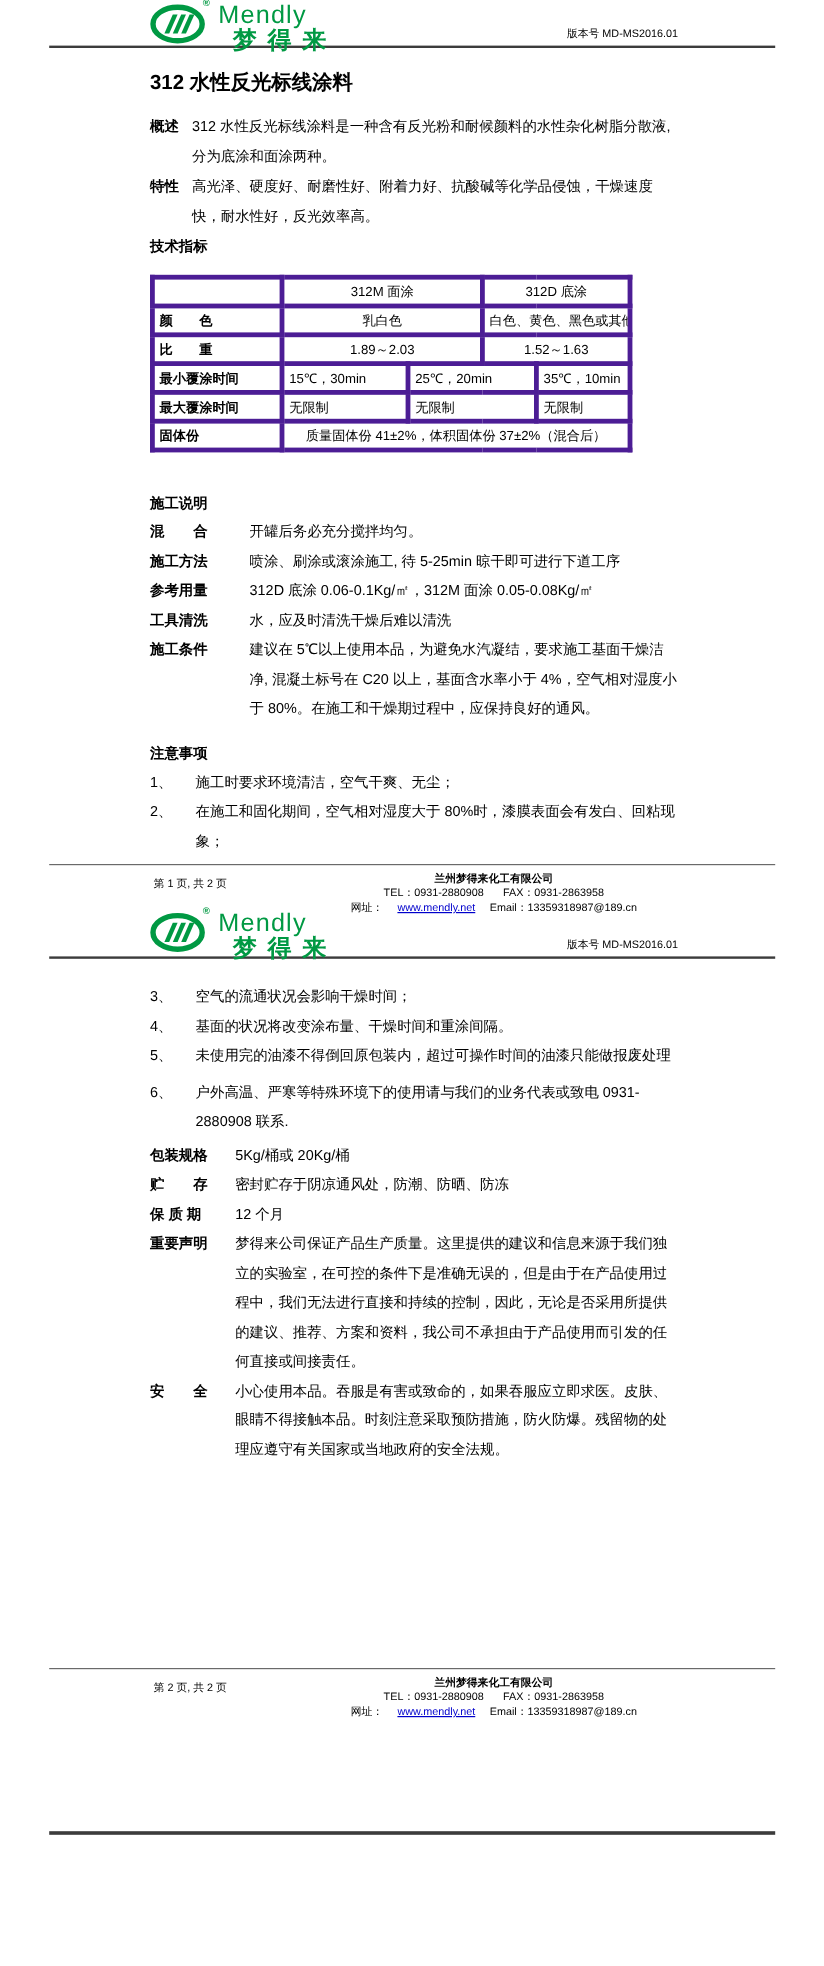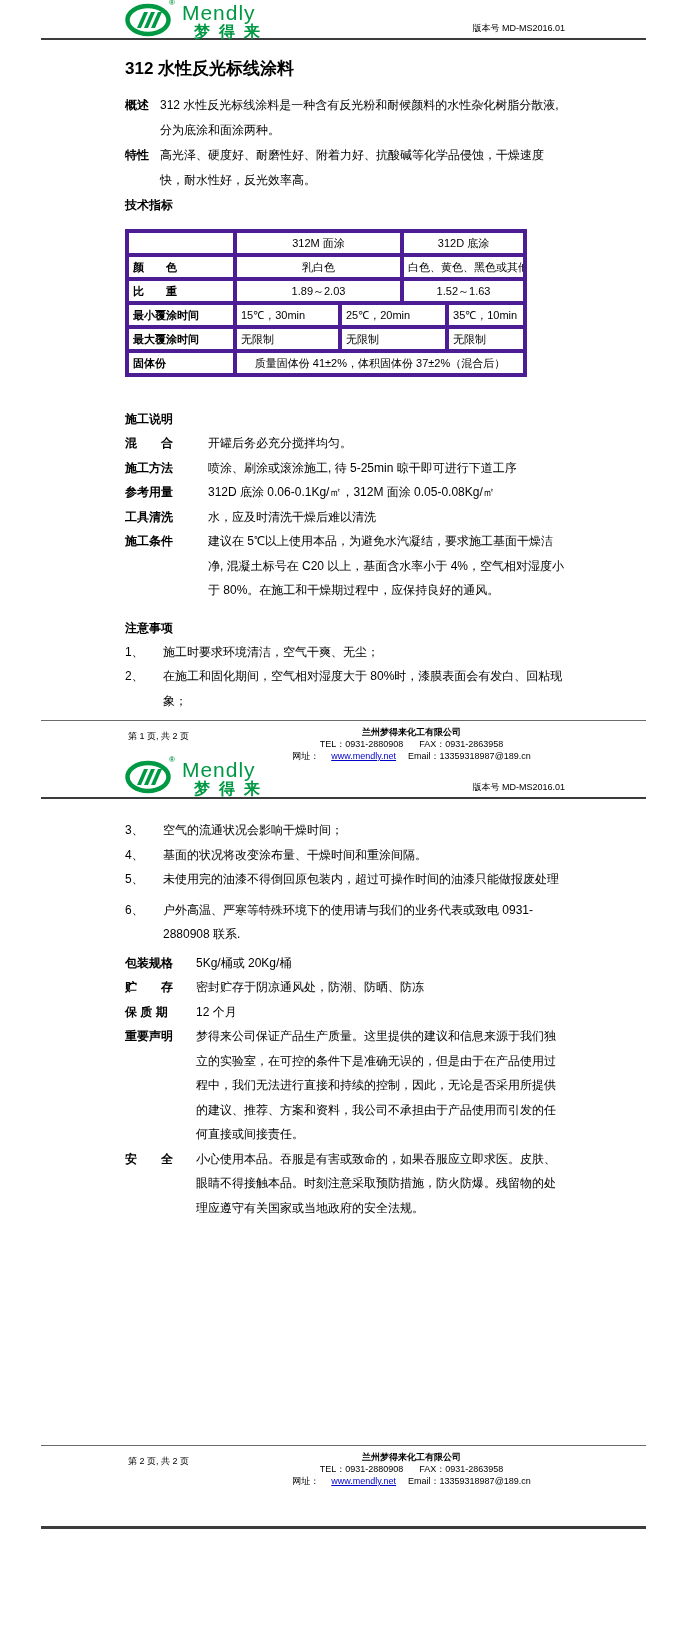--- a/index.html
+++ b/index.html
@@ -11,21 +11,21 @@
     font-size: 12px;
   }
   .abs { position: absolute; left: 0; right: 0; }
 
   
   .hdr-row { display: flex; align-items: flex-start; padding: 2px 122px 0 125px; height: 38px; }
   .logo { display: flex; align-items: flex-start; position: relative; }
   .logo-emblem { flex: 0 0 auto; margin-top: 1px; }
   .logo-texts { margin-left: 5px; line-height: 1; }
   .brand-en { color: var(--brand); font-weight: normal; font-size: 21px; letter-spacing: 1px; font-family: "Liberation Sans", sans-serif; }
-  .brand-cn { color: var(--brand); font-weight: bold; font-size: 16px; letter-spacing: 9px; margin: 1px 0 4px 12px; }
+  .brand-cn { color: var(--brand); font-weight: bold; font-size: 20px; letter-spacing: 9px; margin: 1px 0 4px 12px; }
   .reg { color: var(--brand); font-size: 8px; position: relative; top: -4px; left: -2px; font-weight: bold; }
   .version { margin-left: auto; align-self: flex-end; font-size: 9px; padding-bottom: 3px; white-space: nowrap; }
   .rule { height: 2px; background: #3c3c3c; margin: 0 41px; }
   .rule-thin { height: 1px; background: #6a6a6a; margin: 0 41px; }
 
   
   .p-body { padding-left: 125px; padding-right: 122px; }
   .title { font-size: 17px; font-weight: bold; line-height: 22px; margin-top: 6px; }
   .sec { display: flex; line-height: 24.5px; }
   .sec-label { flex: 0 0 35px; font-weight: bold; }
@@ -256,21 +256,21 @@
   <div class="irow">
     <span class="irow-label">重要声明</span>
     <span class="irow-text">梦得来公司保证产品生产质量。这里提供的建议和信息来源于我们独立的实验室，在可控的条件下是准确无误的，但是由于在产品使用过程中，我们无法进行直接和持续的控制，因此，无论是否采用所提供的建议、推荐、方案和资料，我公司不承担由于产品使用而引发的任何直接或间接责任。</span>
   </div>
   <div class="irow">
     <span class="irow-label">安　　全</span>
     <span class="irow-text">小心使用本品。吞服是有害或致命的，如果吞服应立即求医。皮肤、眼睛不得接触本品。时刻注意采取预防措施，防火防爆。残留物的处理应遵守有关国家或当地政府的安全法规。</span>
   </div>
 </div>
 
-<div class="abs" style="top:1445px">
+<div class="abs" style="top:1390px">
   <div class="rule-thin"></div>
   <div class="footer-row">
     <span class="footer-page">第 2 页, 共 2 页</span>
     <div class="footer-center">
       <div class="fc1">
         <b class="company">兰州梦得来化工有限公司</b><span>TEL：0931-2880908</span><span>FAX：0931-2863958</span>
       </div>
       <div class="fc2">
         <span>网址：</span><a class="weblink" href="#">www.mendly.net</a><span>Email：13359318987@189.cn</span>
       </div>

